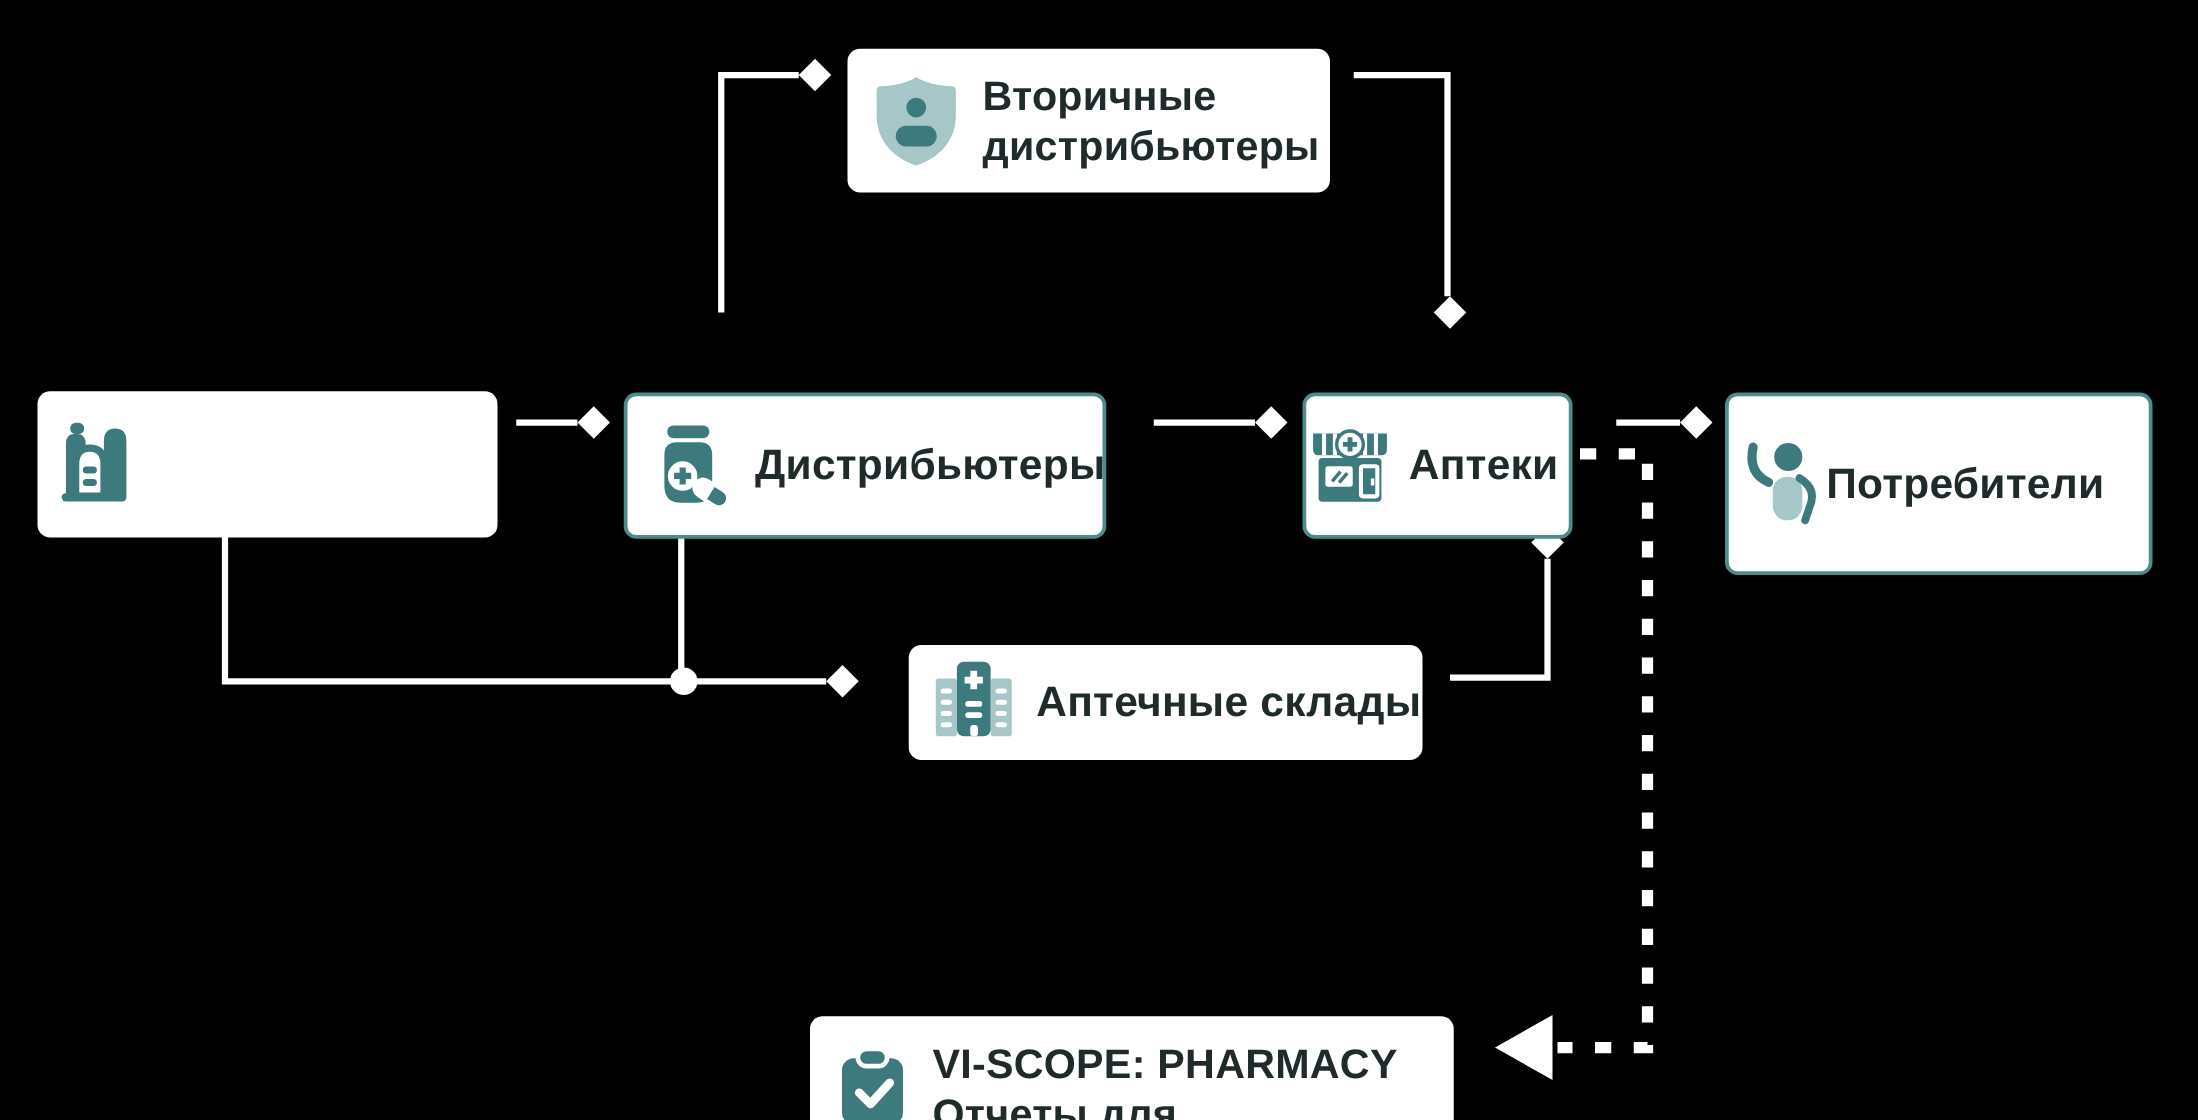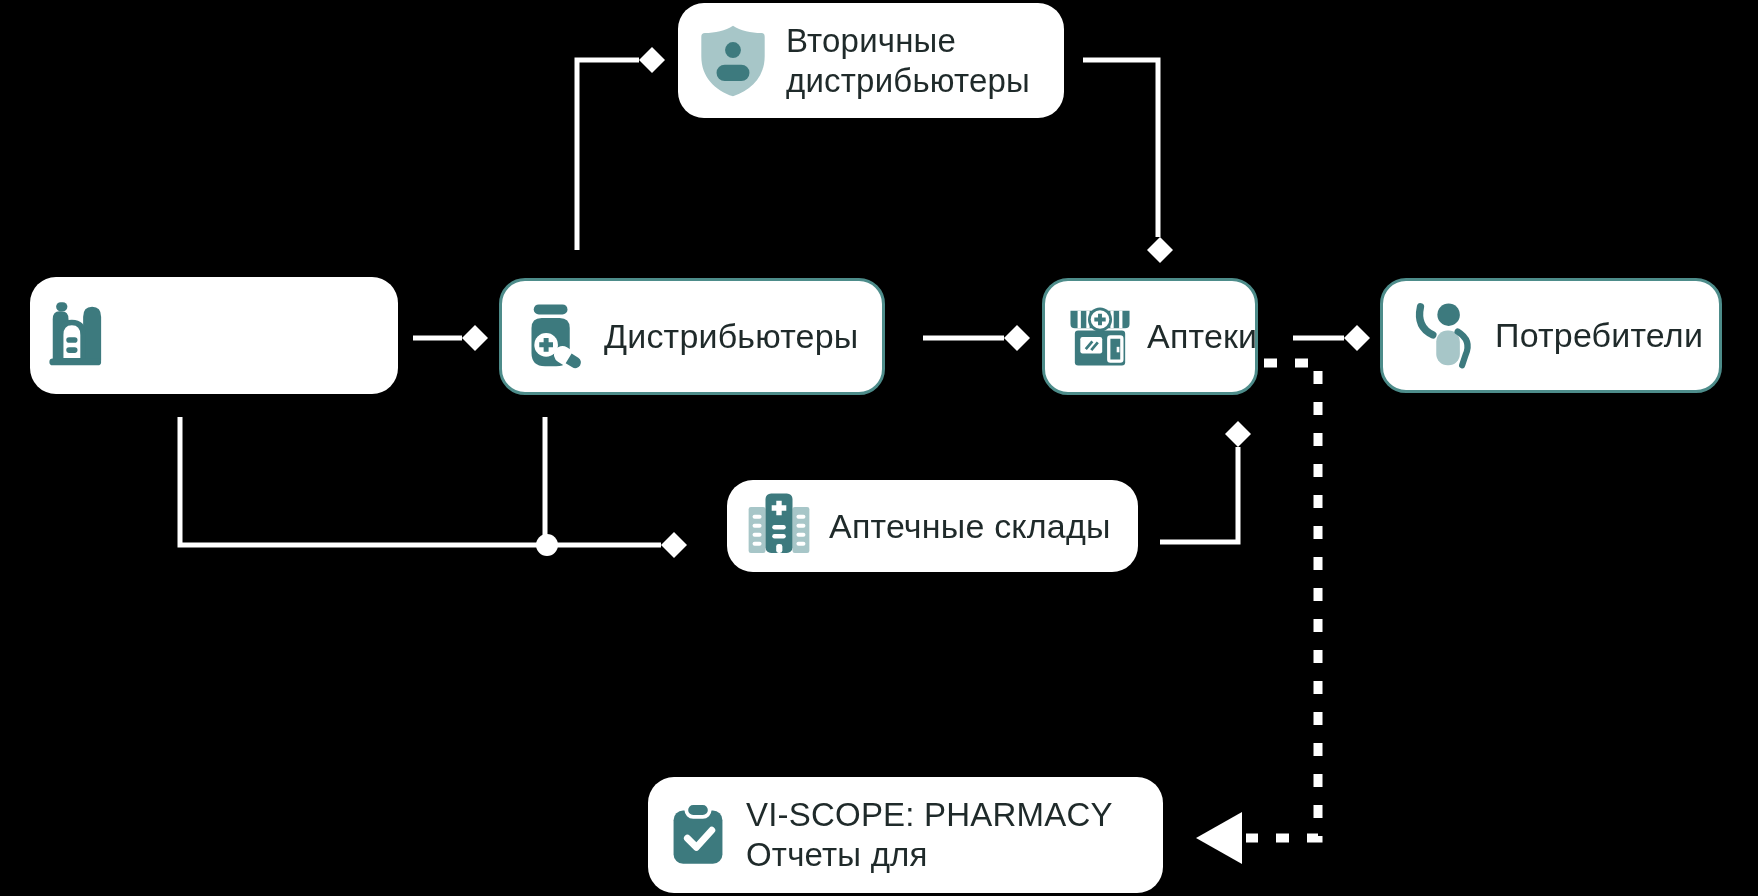--- a/index.html
+++ b/index.html
@@ -18,38 +18,39 @@
     background:var(--bg);
     font-family:"Liberation Sans", sans-serif;
   }
   .wires{position:absolute;left:0;top:0;z-index:1}
   .wire path{stroke:var(--connector);stroke-width:5;fill:none}
   .wire .dia,.wire .tri,.wire .dot{fill:var(--connector);stroke:none}
   .wire.dashed .lead{stroke-width:9;stroke-dasharray:13 18}
   .card{
     position:absolute;z-index:2;
     background:var(--card-bg);
-    border-radius:26px;
+    border-radius:10px;
     display:flex;align-items:center;
     padding:0 12px 0 16px;gap:14px;
-    color:var(--text);font-weight:400;font-size:34px;letter-spacing:.2px;
+    color:var(--text);font-weight:700;font-size:34px;letter-spacing:.2px;
     white-space:nowrap;
+    margin-top:36px;
   }
   .card.teal{border:3px solid var(--border-teal)}
   .icon{display:flex;align-items:center;justify-content:center;flex:0 0 auto}
   .label{line-height:1.2}
   .label.two{font-size:33px}
   .ic-d{fill:var(--icon-dark)}
   .ic-l{fill:var(--icon-light)}
   .st-d{stroke:var(--icon-dark)}
   #node-secondary{left:678px;top:3px;width:386px;height:115px}
   #node-manufacturers{left:30px;top:277px;width:368px;height:117px}
   #node-distributors{left:499px;top:278px;width:386px;height:117px}
-  #node-pharmacies{left:1042px;top:278px;width:216px;height:117px;gap:12px;padding-left:20px}
-  #node-consumers{left:1380px;top:278px;width:342px;height:115px;gap:16px;padding-left:24px}
+  #node-pharmacies{left:1042px;top:278px;width:216px;height:117px;gap:12px;padding-left:0}
+  #node-consumers{left:1380px;top:278px;width:342px;height:146px;gap:0;padding-left:6px}
   #node-warehouses{left:727px;top:480px;width:411px;height:92px}
   #node-reports{left:648px;top:777px;width:515px;height:116px}
 </style>
 </head>
 <body>
 
 <svg class="wires" width="1758" height="896" viewBox="0 0 1758 896">
   <g class="wire">
     <path d="M413 338 H462"></path>
     <path class="dia" d="M462 338 L475 325 L488 338 L475 351 Z"></path>

